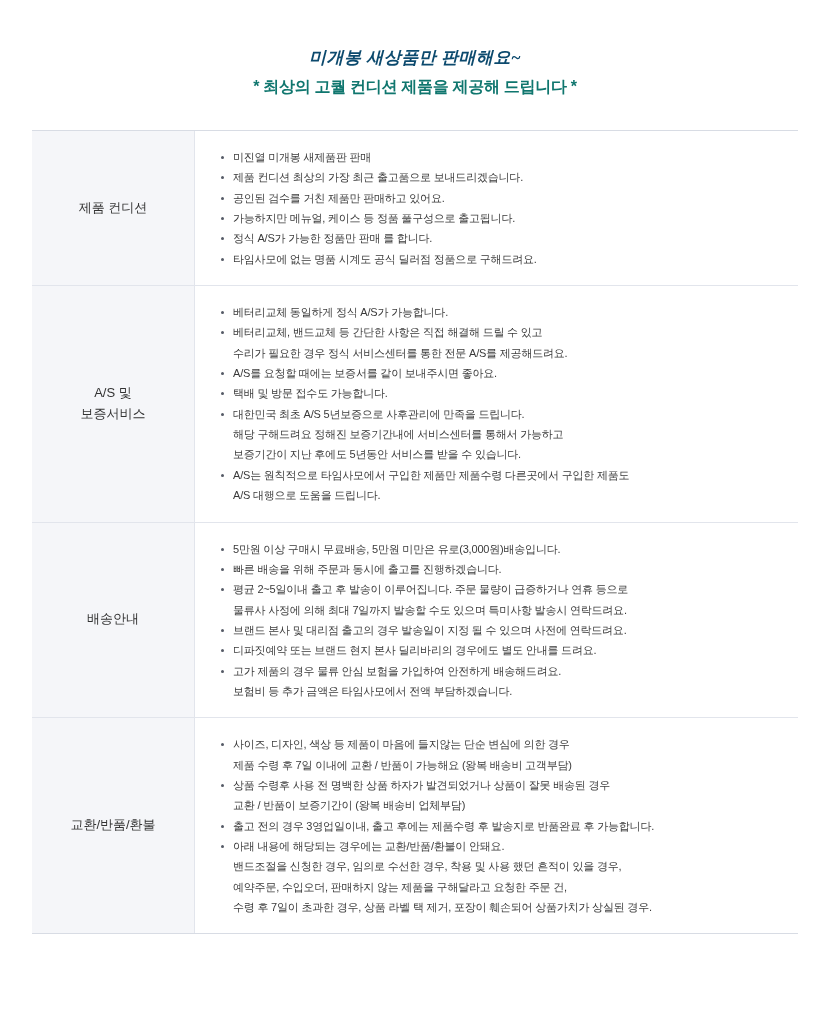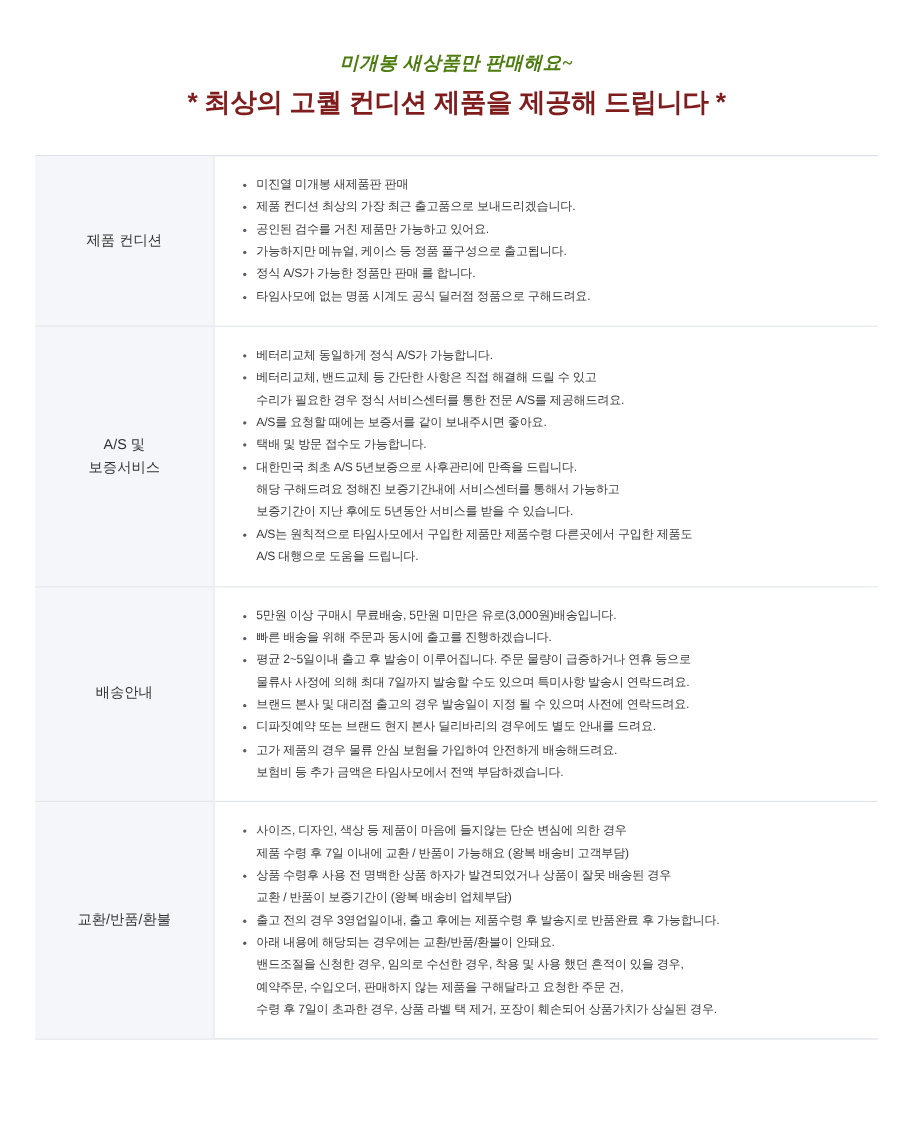--- a/index.html
+++ b/index.html
@@ -21,31 +21,31 @@
     box-sizing: border-box;
     padding: 0;
     position: relative;
   }
   .header {
     text-align: center;
     padding-top: 46px;
   }
   .header-sub {
     font-size: 17px;
-    color: #4d7c0f;
+    color: #0c4a6e;
     letter-spacing: 0.5px;
     font-style: italic;
     font-weight: bold;
     margin-bottom: 8px;
     font-family: "Liberation Serif", serif;
   }
   .header-title {
-    font-size: 24px;
+    font-size: 16px;
     font-weight: bold;
-    color: #7f1d1d;
+    color: #0f766e;
     letter-spacing: -0.3px;
     margin-bottom: 0;
   }
   .table-wrap {
     margin: 32px 32px 0 32px;
     border-top: 1px solid #d8dce4;
     border-bottom: 1px solid #d8dce4;
   }
   table.info {
     border-collapse: collapse;
@@ -114,21 +114,21 @@
   <div class="table-wrap">
     <table class="info">
       <tbody>
 
         <tr>
           <th>제품 컨디션</th>
           <td>
             <ul class="lines">
               <li class="bullet">미진열 미개봉 새제품판 판매</li>
               <li class="bullet">제품 컨디션 최상의 가장 최근 출고품으로 보내드리겠습니다.</li>
-              <li class="bullet">공인된 검수를 거친 제품만 가능하고 있어요.</li>
+              <li class="bullet">공인된 검수를 거친 제품만 판매하고 있어요.</li>
               <li class="bullet">가능하지만 메뉴얼, 케이스 등 정품 풀구성으로 출고됩니다.</li>
               <li class="bullet">정식 A/S가 가능한 정품만 판매 를 합니다.</li>
               <li class="bullet">타임사모에 없는 명품 시계도 공식 딜러점 정품으로 구해드려요.</li>
             </ul>
           </td>
         </tr>
 
         <tr>
           <th>
             <span>A/S 및</span><br>

